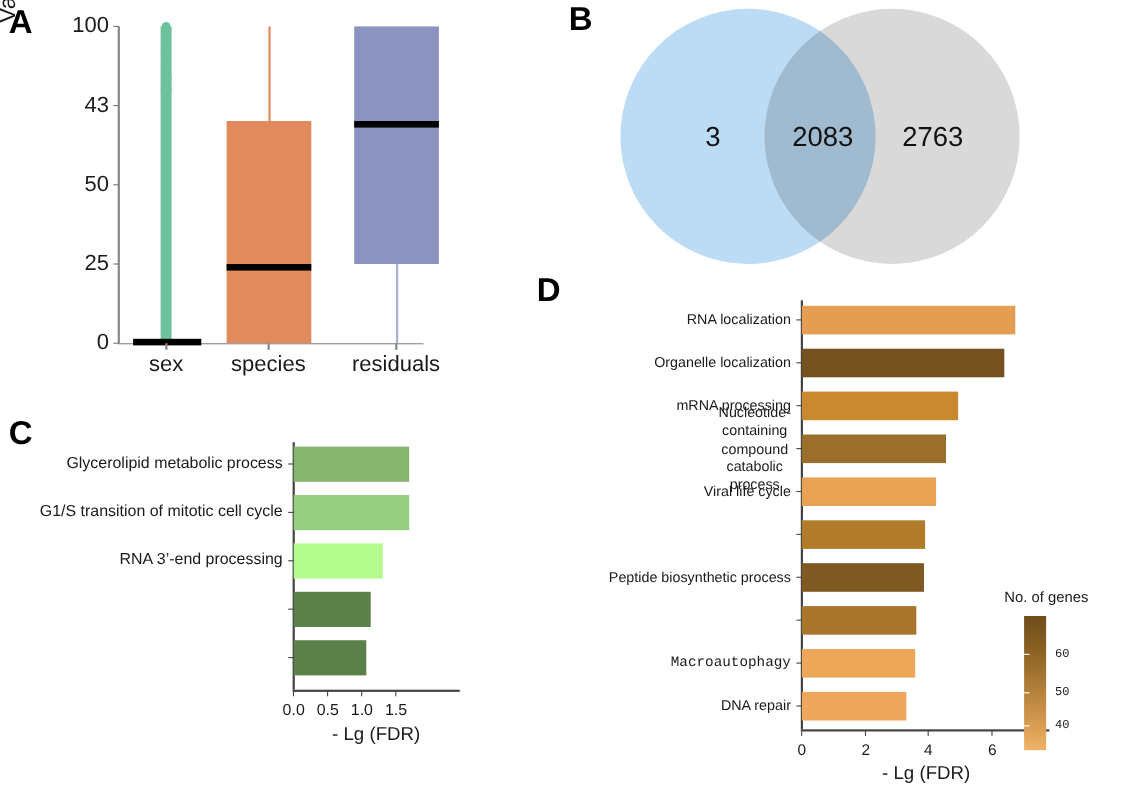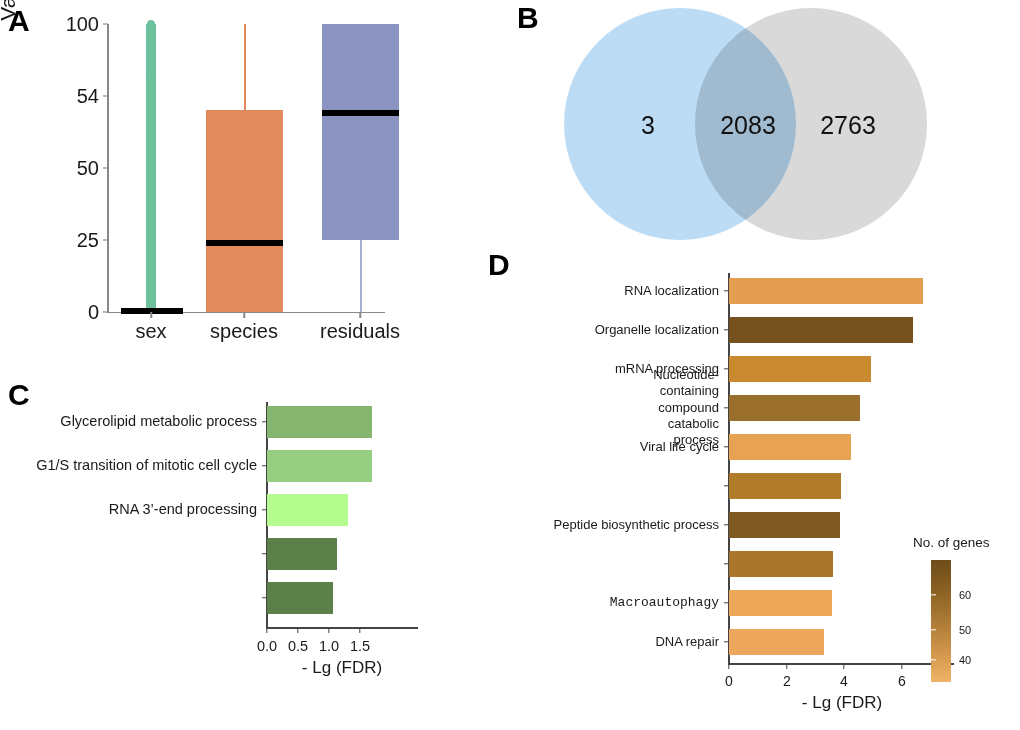--- a/index.html
+++ b/index.html
@@ -59,21 +59,21 @@
   .leg-tickmark{position:absolute;width:5px;height:1.3px;background:#ffffff;
                 transform:translateY(-50%);}
 
   
   #panelD{left:480px;top:250px;width:540px;height:480px;}
   #d-plot{position:absolute;left:249px;top:23px;width:225px;height:390px;}
   #d-axisV{position:absolute;left:-1px;top:0;width:1.6px;height:100%;background:#444;}
   #d-axisH{position:absolute;left:-1px;bottom:-1.6px;width:226px;height:1.6px;background:#444;}
   .d-bar{position:absolute;left:0;}
   .d-rowlabel{position:absolute;right:100%;margin-right:10px;font-size:13px;
-              text-align:right;line-height:1.25;white-space:nowrap;
+              text-align:center;line-height:1.25;white-space:nowrap;
               transform:translateY(-50%);}
   .d-ytick{position:absolute;right:100%;width:5px;height:1.4px;background:#444;
            transform:translateY(-50%);}
   .d-xtick{position:absolute;bottom:-6px;width:1.4px;height:5px;background:#444;
            transform:translateX(-50%);}
   .d-xlabel{position:absolute;bottom:-26px;font-size:14px;transform:translateX(-50%);
             white-space:nowrap;}
   #d-axistitle{position:absolute;left:362px;top:443px;font-size:17px;
                transform:translateX(-50%);white-space:nowrap;}
   #d-legend{position:absolute;left:433px;top:285px;}
@@ -89,21 +89,21 @@
     <div id="a-xaxisline"></div>
 
     <div class="a-tickmark" style="top:100%;"></div>
     <div class="a-tickmark" style="top:75%;"></div>
     <div class="a-tickmark" style="top:50%;"></div>
     <div class="a-tickmark" style="top:25%;"></div>
     <div class="a-tickmark" style="top:0%;"></div>
     <div class="a-ytick" style="top:100%;">0</div>
     <div class="a-ytick" style="top:75%;">25</div>
     <div class="a-ytick" style="top:50%;">50</div>
-    <div class="a-ytick" style="top:25%;">54</div>
+    <div class="a-ytick" style="top:25%;">43</div>
     <div class="a-ytick" style="top:0%;">100</div>
 
     <div class="a-box" style="left:38px;top:0;width:10px;height:100%;background:#6DC19D;"></div>
     <div class="a-median" style="left:13px;bottom:-2px;width:62px;"></div>
     <div class="a-dot" style="left:39px;top:-4px;width:8px;height:8px;background:#6DC19D;"></div>
     <div class="a-dot" style="left:39px;top:21px;width:8px;height:8px;background:#6DC19D;"></div>
     <div class="a-dot" style="left:39px;top:32px;width:8px;height:8px;background:#6DC19D;"></div>
     <div class="a-dot" style="left:39px;top:42px;width:9px;height:9px;background:#6DC19D;"></div>
     <div class="a-dot" style="left:38px;top:50px;width:10px;height:12px;background:#6DC19D;"></div>
 
@@ -226,21 +226,21 @@
     <div class="d-xtick" style="left:173px;"></div>
     <div class="d-xlabel" style="left:0px;">0</div>
     <div class="d-xlabel" style="left:58px;">2</div>
     <div class="d-xlabel" style="left:115px;">4</div>
     <div class="d-xlabel" style="left:173px;">6</div>
   </div>
   <div id="d-axistitle">- Lg (FDR)</div>
 
   <div id="d-legend">
     <div class="leg-title">No. of genes</div>
-    <div style="position:relative;margin-top:10px;height:125px;">
+    <div style="position:relative;margin-top:10px;height:125px;font-family:Liberation Mono, monospace;">
       <div class="leg-bar" style="left:18px;top:0;height:122px;
                   background:linear-gradient(to bottom,#6E4C1B 0%,#8A6122 25%,#B3803A 55%,#D79A50 80%,#F0B36A 100%);"></div>
       <div class="leg-tickmark" style="left:18px;top:35px;"></div>
       <div class="leg-tickmark" style="left:18px;top:70px;"></div>
       <div class="leg-tickmark" style="left:18px;top:100px;"></div>
       <div class="leg-tick" style="left:46px;top:35px;">60</div>
       <div class="leg-tick" style="left:46px;top:70px;">50</div>
       <div class="leg-tick" style="left:46px;top:100px;text-align:center;">40</div>
     </div>
   </div>

